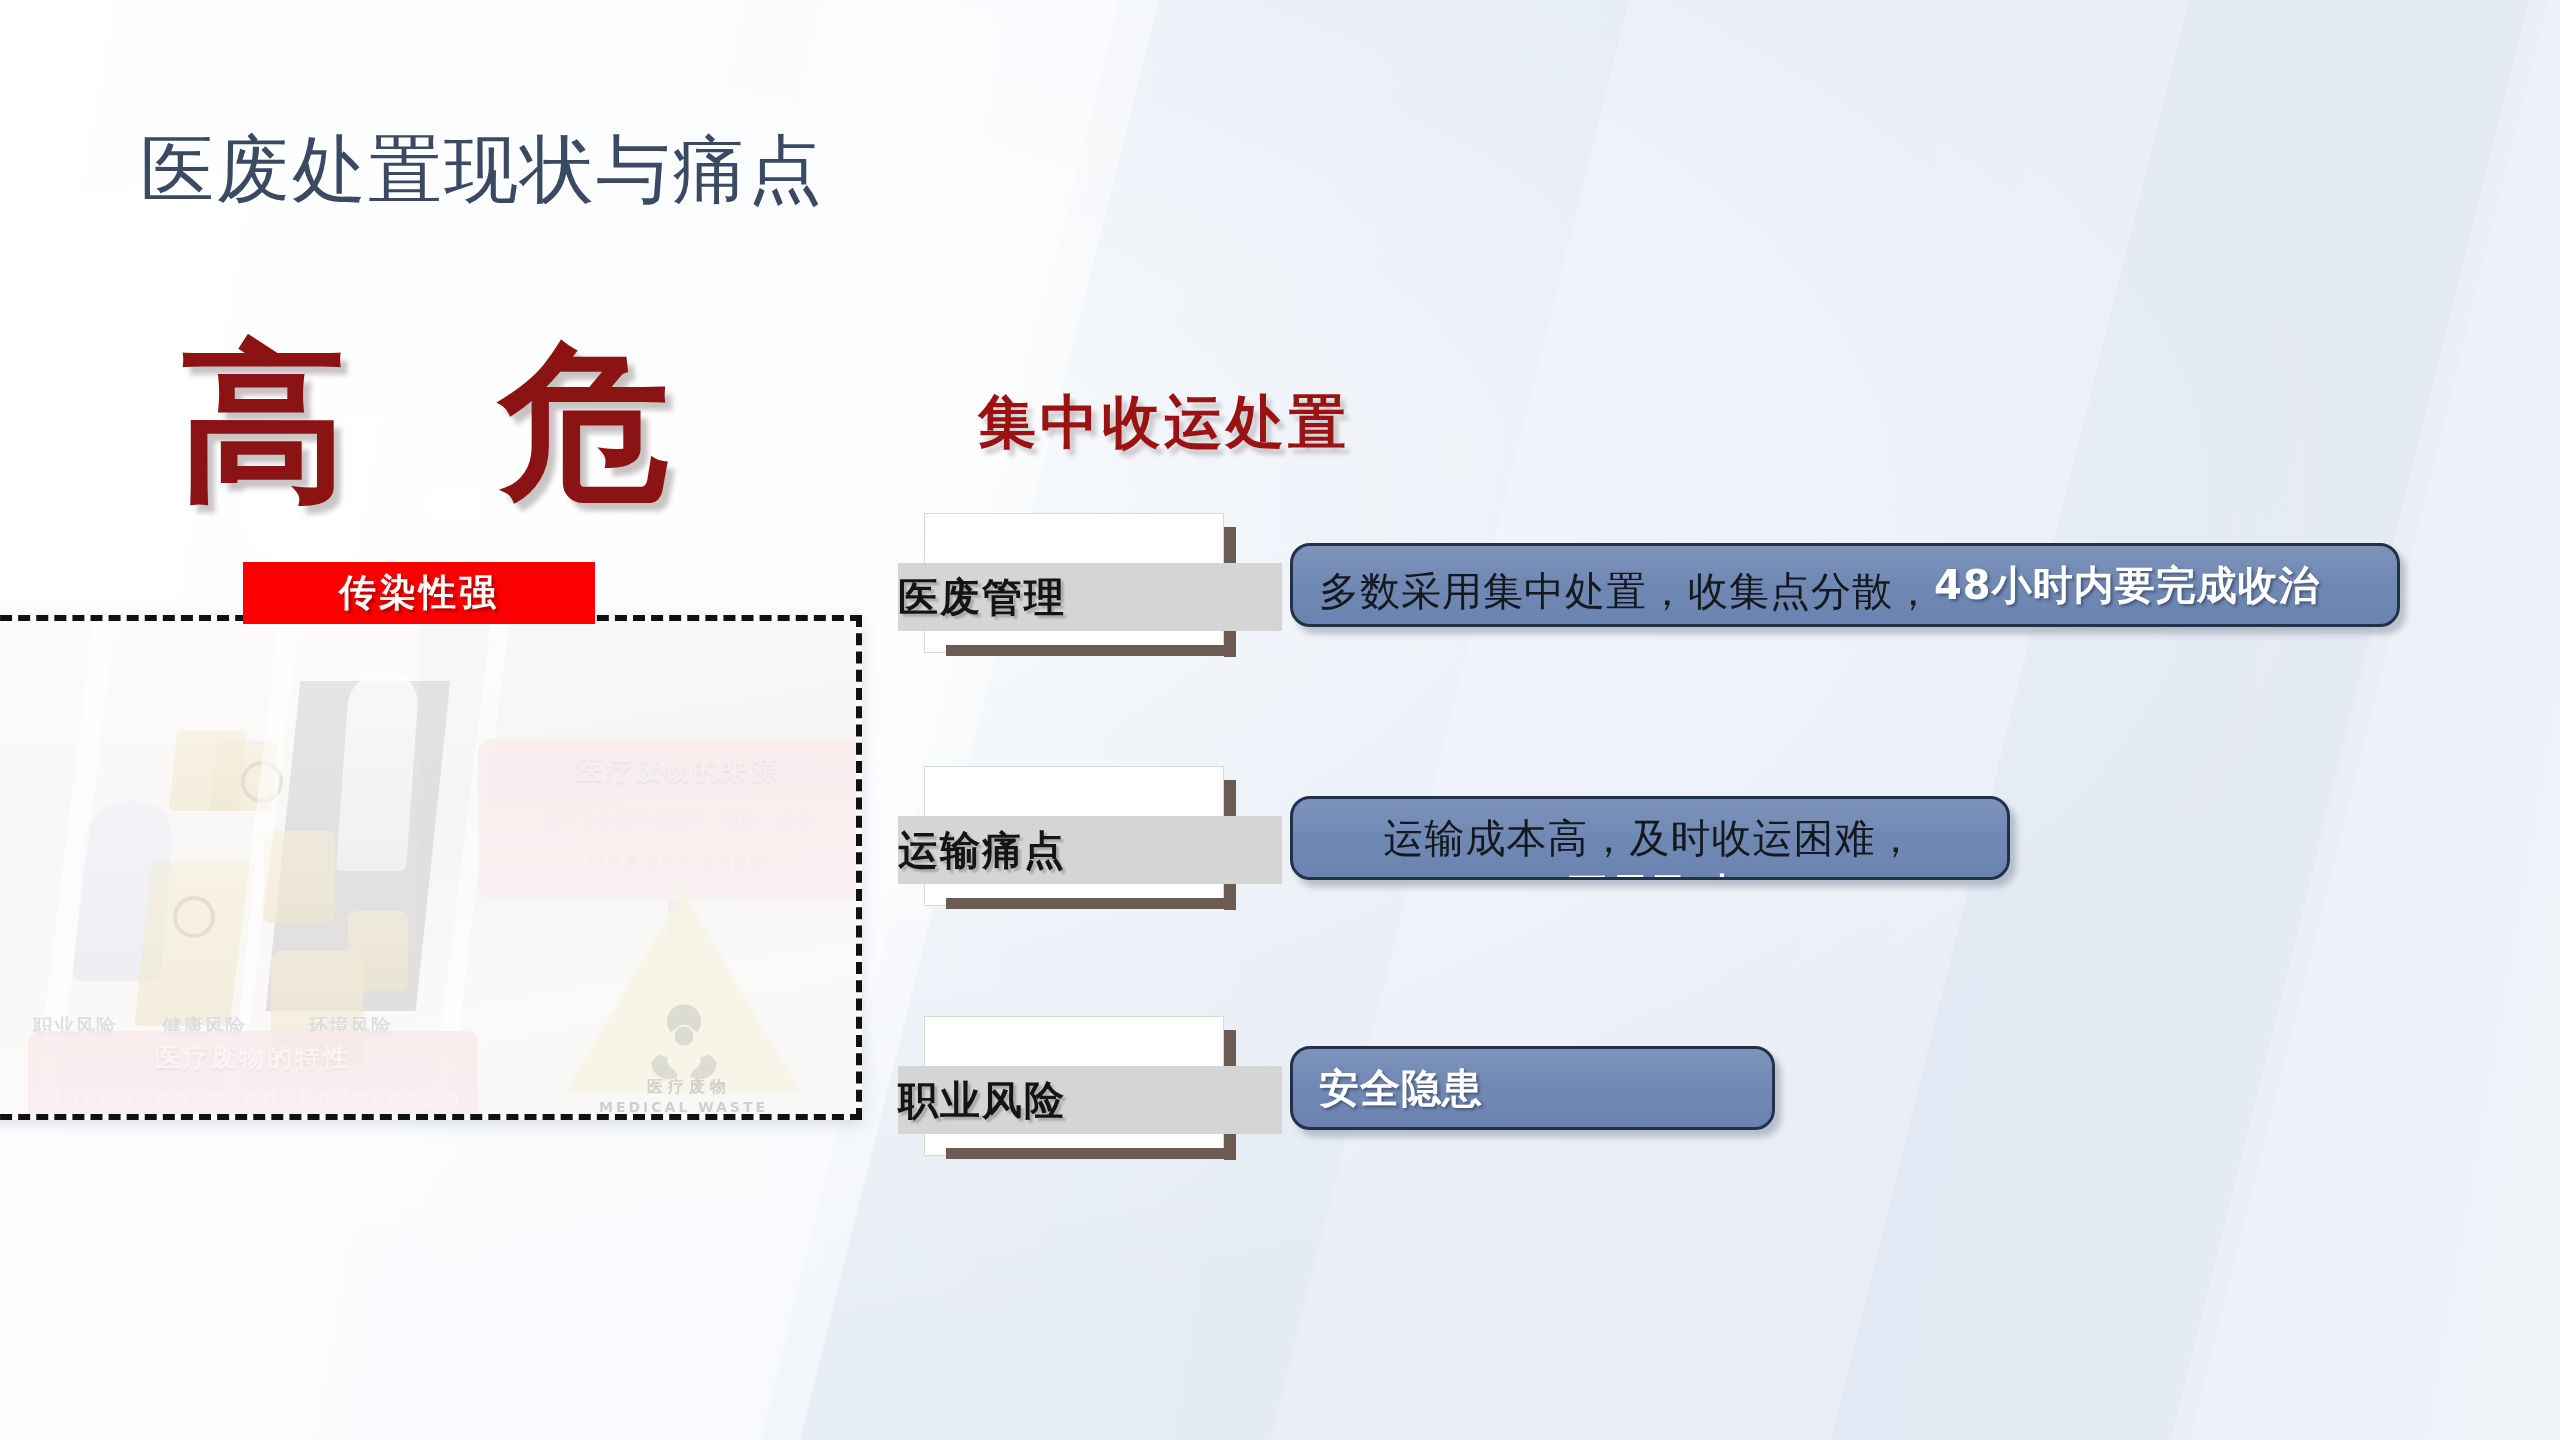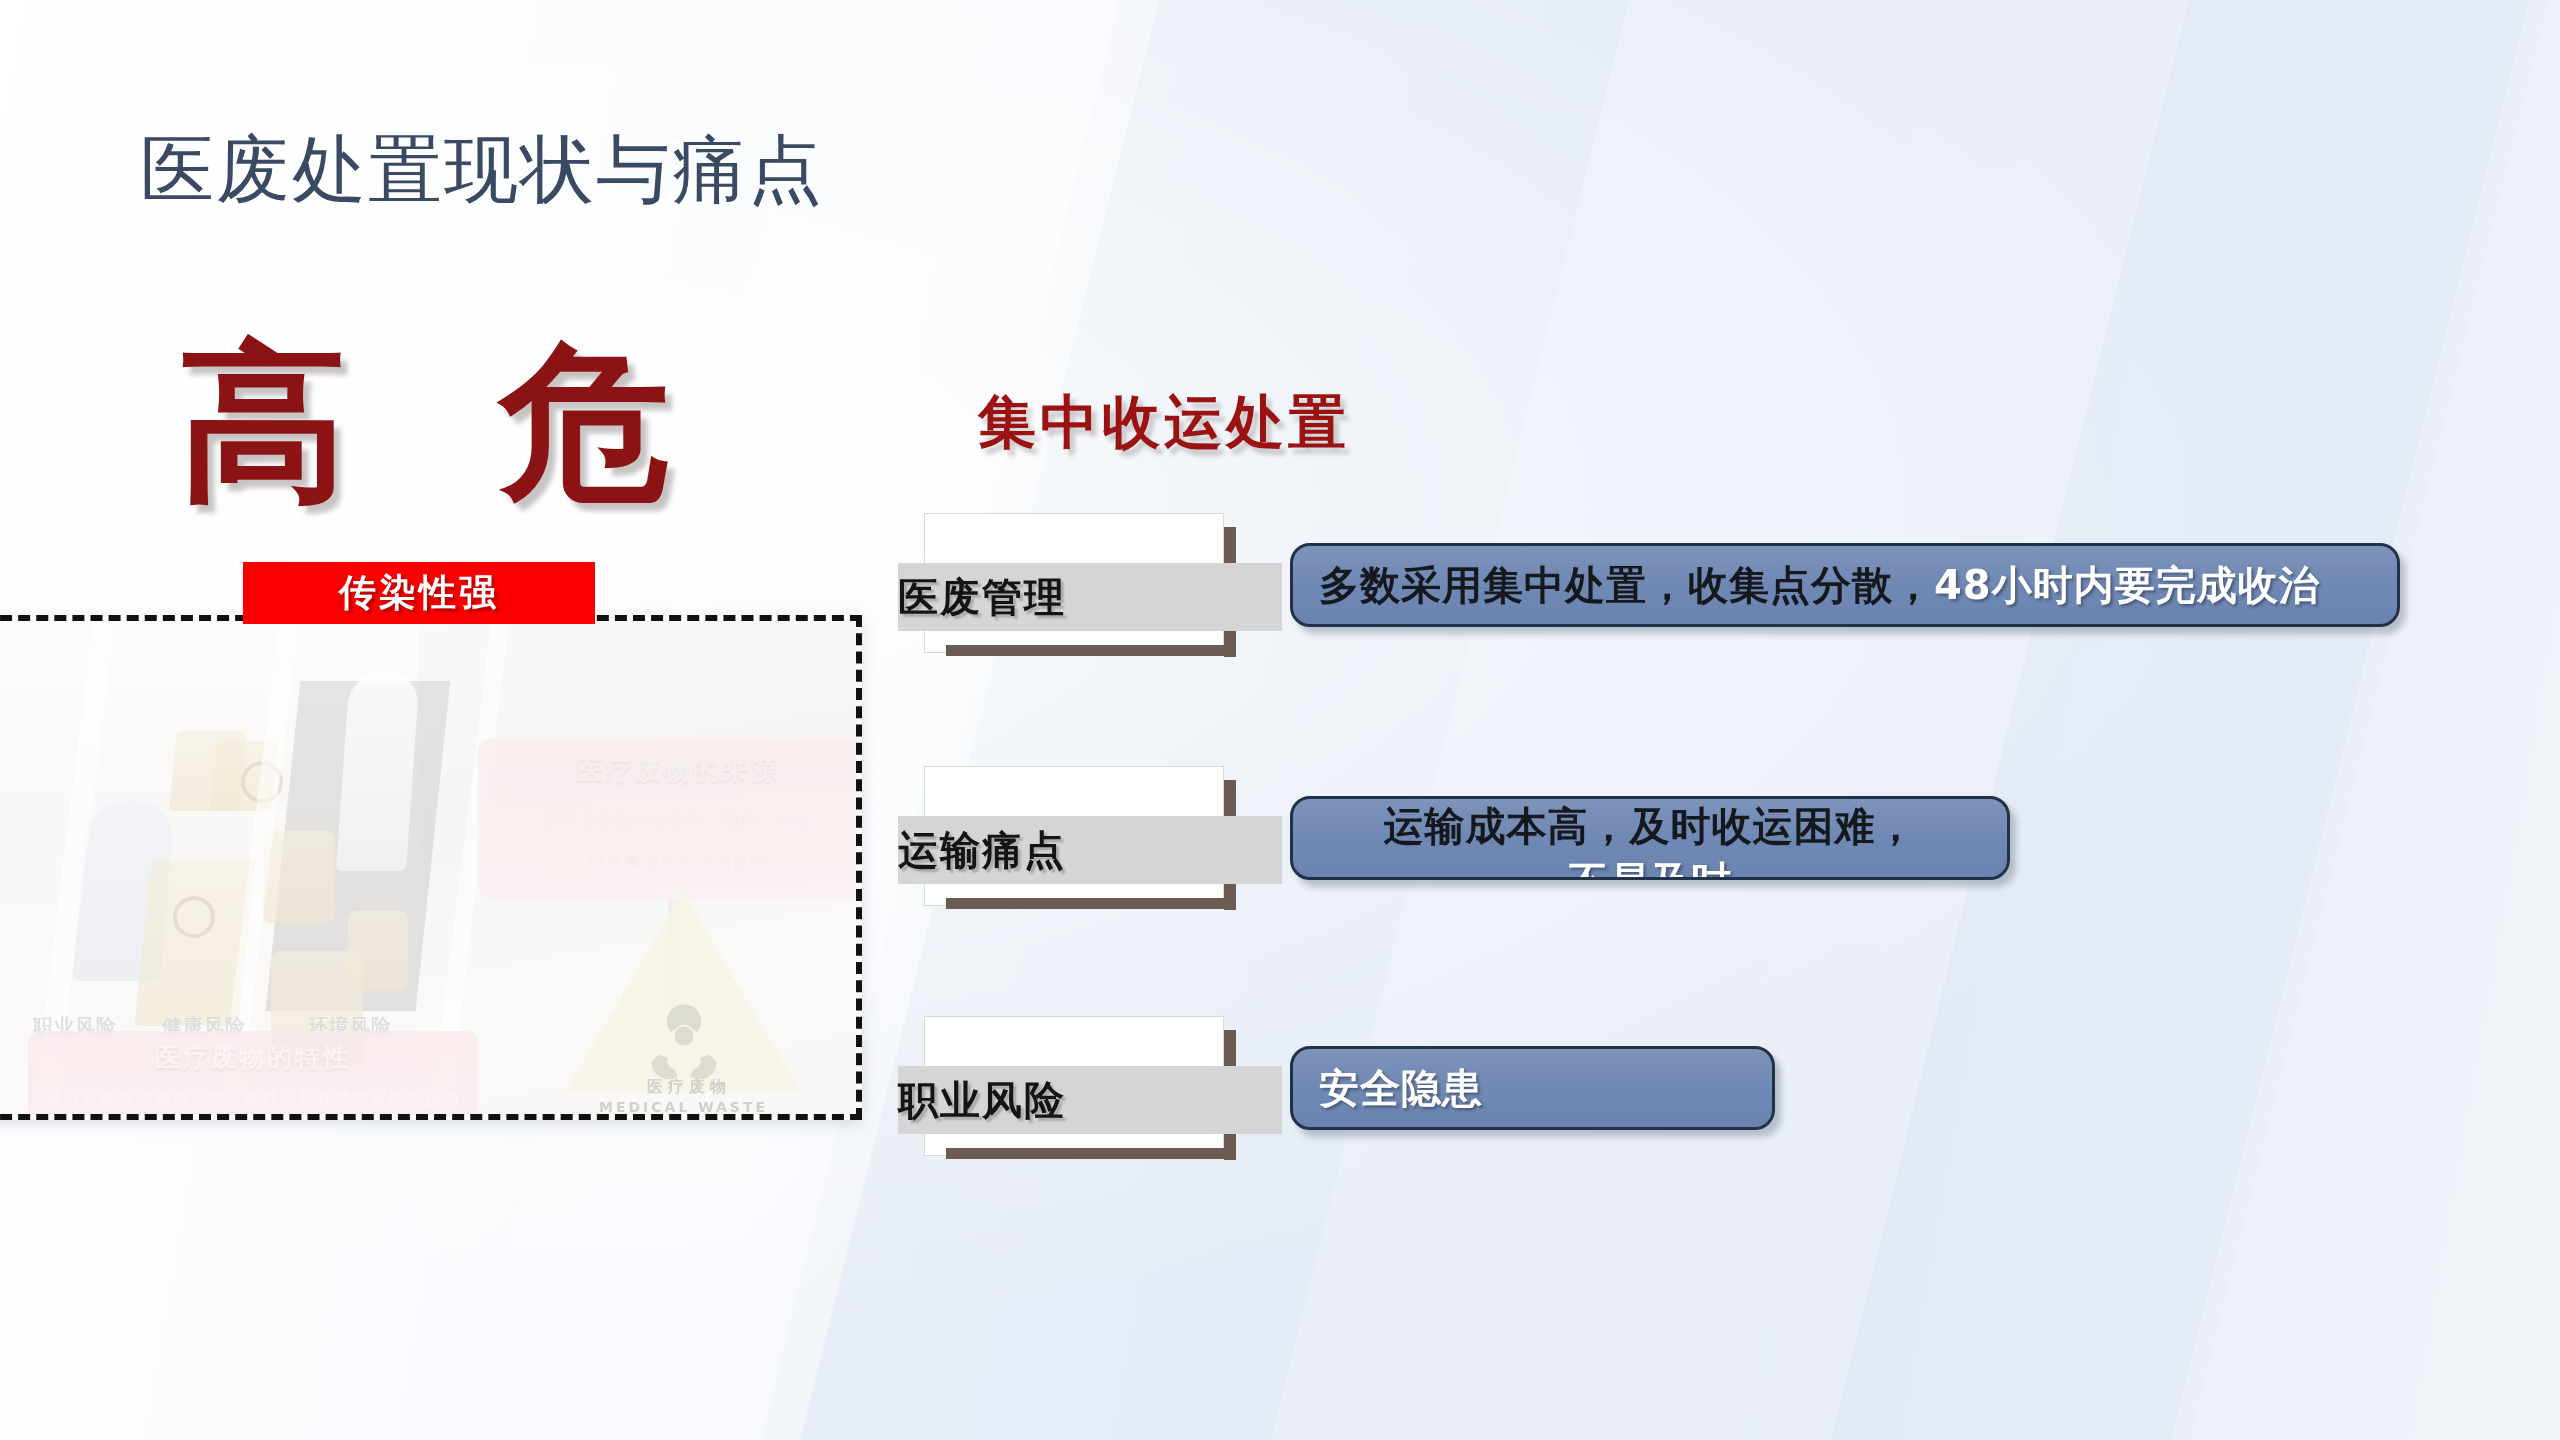--- a/index.html
+++ b/index.html
@@ -155,21 +155,21 @@
   
   .pill{position:absolute;left:1290px;height:84px;top:38px;
     background:linear-gradient(180deg,#7d93ba 0%,#7089b4 48%,#6a83b0 100%);
     border:3px solid #22314a;border-radius:20px;box-sizing:border-box;
     display:flex;align-items:center;
     box-shadow:6px 7px 6px rgba(90,100,120,.35);
     padding:0 26px;
     overflow:hidden;
   }
   .pill .plain{font-size:40px;color:#15181d;letter-spacing:1px;white-space:nowrap;
-    font-family:"DejaVu Sans","Liberation Sans",sans-serif;font-weight:700;}
+    font-family:"DejaVu Sans","Liberation Sans",sans-serif;font-weight:400;margin-top:12px;}
   .pill .hl{font-size:40px;color:#ffffff;font-weight:700;letter-spacing:1px;white-space:nowrap;
     text-shadow:2px 2px 3px rgba(30,40,60,.5);
     font-family:"DejaVu Sans","Liberation Sans",sans-serif;}
   .p1{width:1110px;} .p2{width:720px;flex-direction:column;} .p3{width:485px;}
 </style>
 </head>
 <body>
 
 <div id="slide">
 

